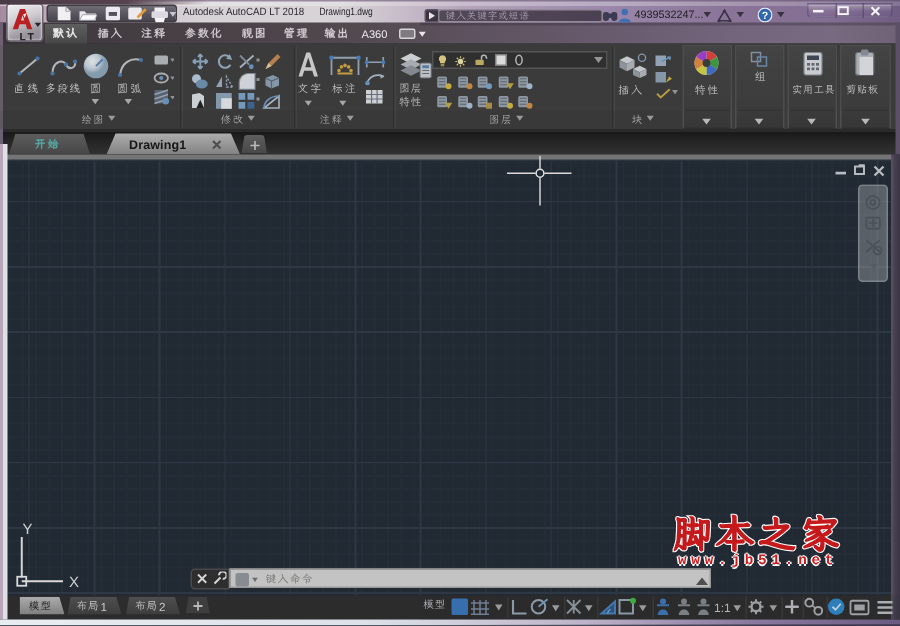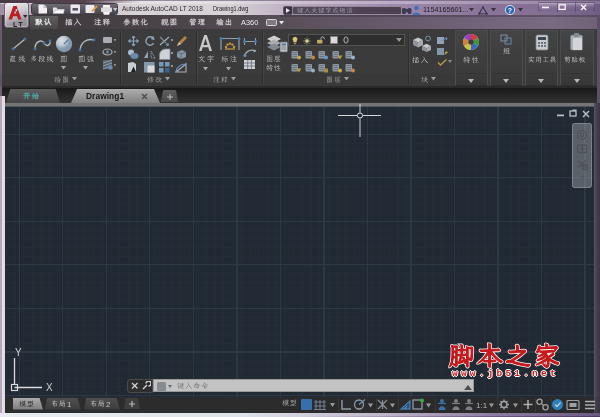--- a/index.html
+++ b/index.html
@@ -81,21 +81,21 @@
   </svg>
 <svg class="abs" style="left:402px;top:6px" width="10" height="9">
     <rect x="0" y="2" width="4" height="6" rx="1.6" fill="#3d3b52"></rect>
     <rect x="5.5" y="2" width="4" height="6" rx="1.6" fill="#3d3b52"></rect>
     <rect x="3.5" y="3" width="2.5" height="3" fill="#3d3b52"></rect>
   </svg>
 <svg class="abs" style="left:412px;top:5px" width="9" height="10">
     <circle cx="4.5" cy="3" r="2.2" fill="#3f6fb4"></circle>
     <path d="M.5 10 C.5 6.5 8.5 6.5 8.5 10 Z" fill="#3f6fb4"></path>
   </svg>
-<div style="position:absolute;left:423px;top:4.8px;width:60px;height:8px;font-size:7.2px;color:#1f1c22;white-space:nowrap">1154165601...</div>
+<div style="position:absolute;left:423px;top:4.8px;width:60px;height:8px;font-size:7.2px;color:#1f1c22;white-space:nowrap">4939532247...</div>
 <svg class="abs" style="left:469px;top:8px" width="6" height="4">
     <path d="M0 0 L5 0 L2.5 3.5 Z" fill="#38323f"></path>
   </svg>
 <svg class="abs" style="left:478px;top:5.5px" width="10" height="9">
     <path d="M5 1 L9 7.8 L1 7.8 Z" fill="none" stroke="#3a3448" stroke-width="1.1"></path>
     <circle cx="5" cy="1.4" r="1" fill="#3a3448"></circle>
     <circle cx="1.4" cy="7.8" r="1" fill="#3a3448"></circle>
     <circle cx="8.6" cy="7.8" r="1" fill="#3a3448"></circle>
   </svg>
 <svg class="abs" style="left:491px;top:8px" width="6" height="4">

